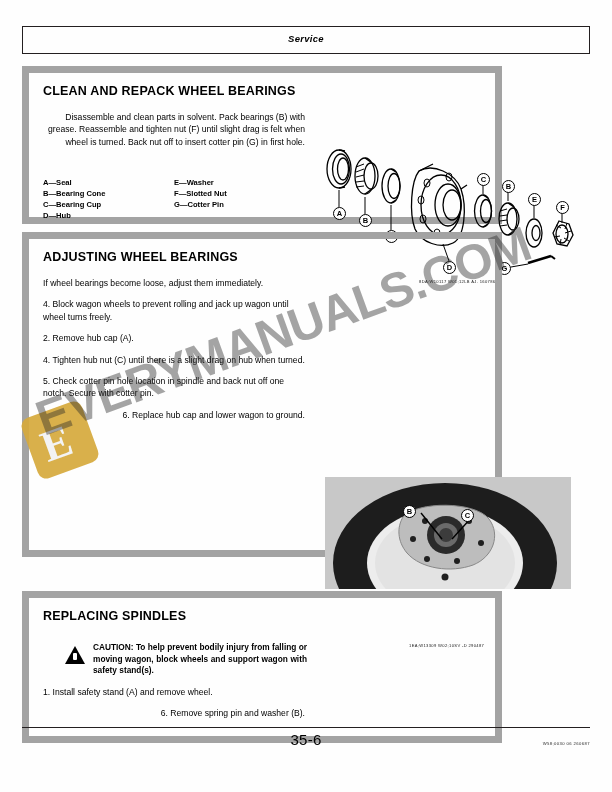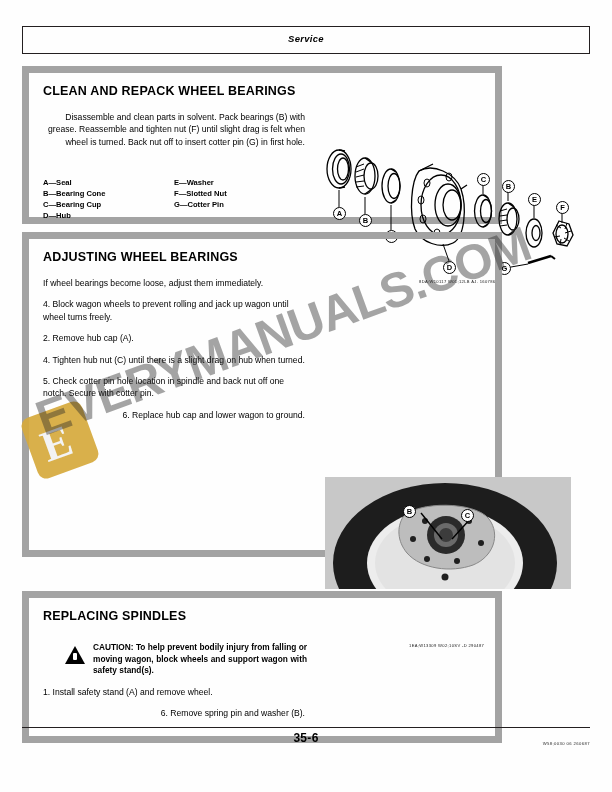--- a/index.html
+++ b/index.html
@@ -159,22 +159,22 @@
     top: 727px;
     width: 568px;
     height: 1px;
     background: #231f20;
   }
   .page-number {
     position: absolute;
     left: 0; right: 0;
     top: 731px;
     text-align: center;
-    font-size: 12px;
-    font-weight: bold;
+    font-size: 15px;
+    font-weight: normal;
     letter-spacing: .3px;
   }
   .doc-code {
     position: absolute;
     right: 22px;
     top: 741px;
     font-size: 4.2px;
     letter-spacing: .4px;
     color: #2a2a2a;
   }

